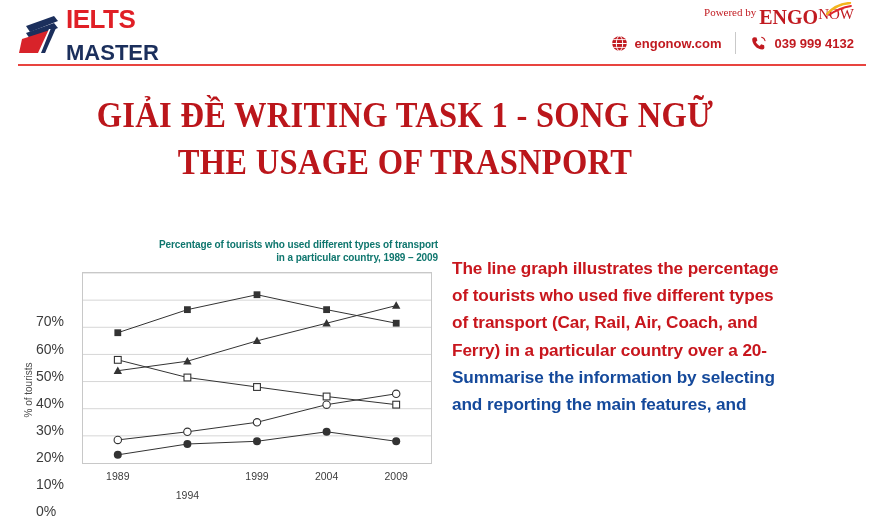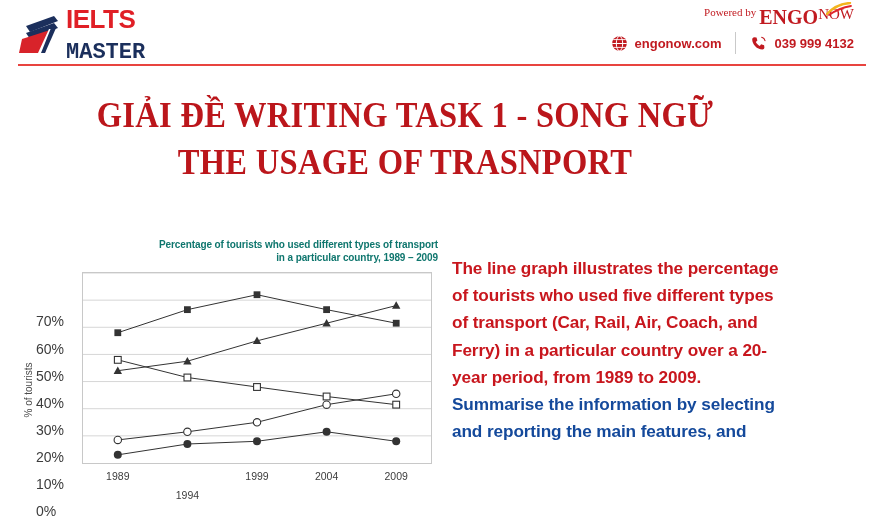--- a/index.html
+++ b/index.html
@@ -37,21 +37,21 @@
   }
   #logo-ielts {
     font-family: "Liberation Sans", sans-serif;
     font-weight: bold;
     font-size: 26px;
     color: #e01f26;
     letter-spacing: -0.5px;
     display: block;
   }
   #logo-master {
-    font-family: Liberation Mono, monospace;
+    font-family: Liberation Sans, sans-serif;
     font-weight: bold;
     font-size: 22px;
     color: #1b2f5c;
     letter-spacing: 0px;
     display: block;
     margin-top: 10px;
   }
 
   #powered-row {
     position: absolute; right: 16px; top: 6px;
@@ -328,18 +328,17 @@
           <div class="x-tick" style="left: 314.2px;">2009</div>
         </div>
     </div>
   </div>
 
   <div id="essay-text">
       <div class="essay-line essay-red">The line graph illustrates the percentage</div>
       <div class="essay-line essay-red">of tourists who used five different types</div>
       <div class="essay-line essay-red">of transport (Car, Rail, Air, Coach, and</div>
       <div class="essay-line essay-red">Ferry) in a particular country over a 20-</div>
-      <div class="essay-line essay-red">year period, from 1989 to 2009.</div>
       <div class="essay-line essay-blue">Summarise the information by selecting</div>
       <div class="essay-line essay-blue">and reporting the main features, and</div>
     </div>
 
 </div>
 
 </body></html>

